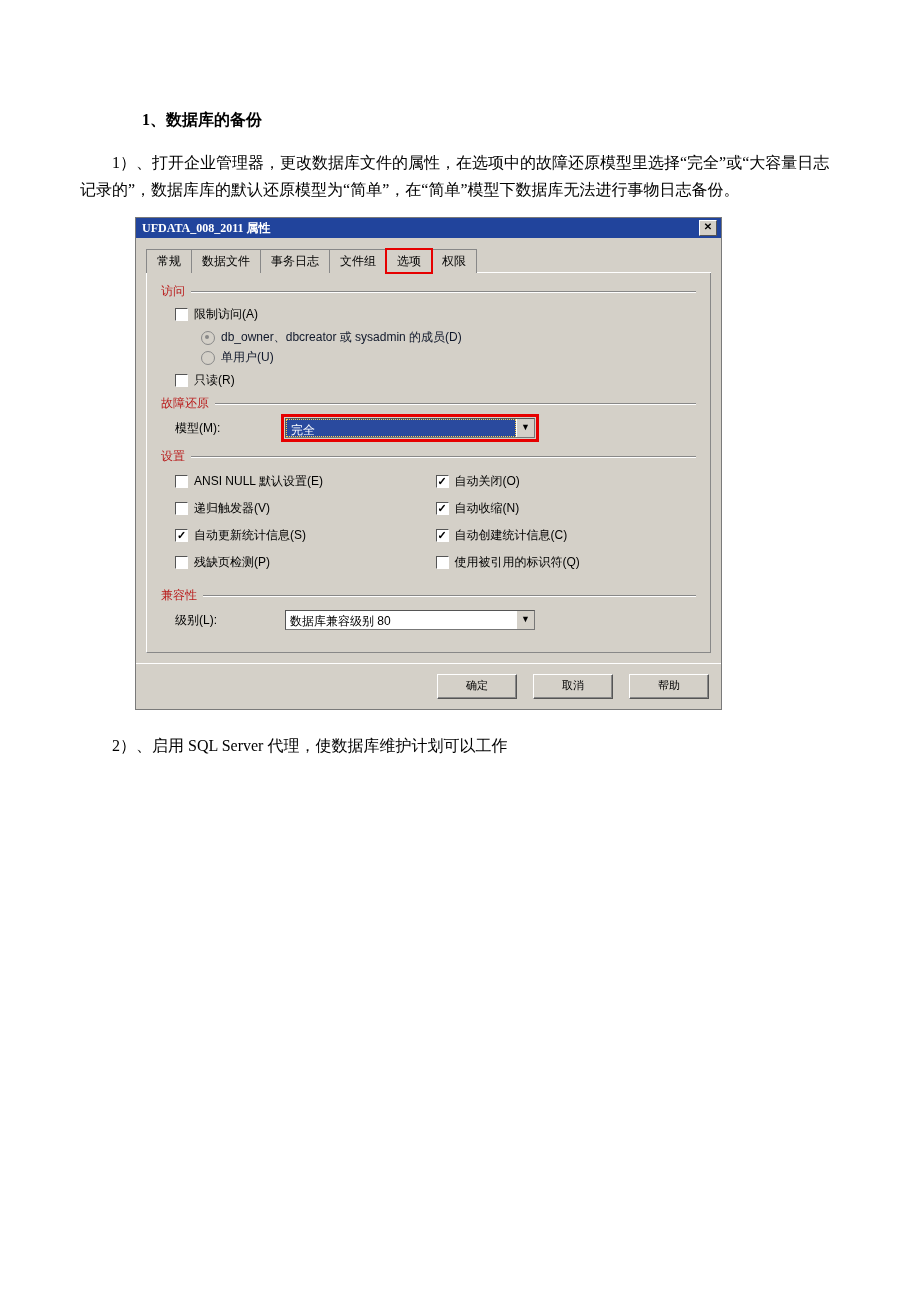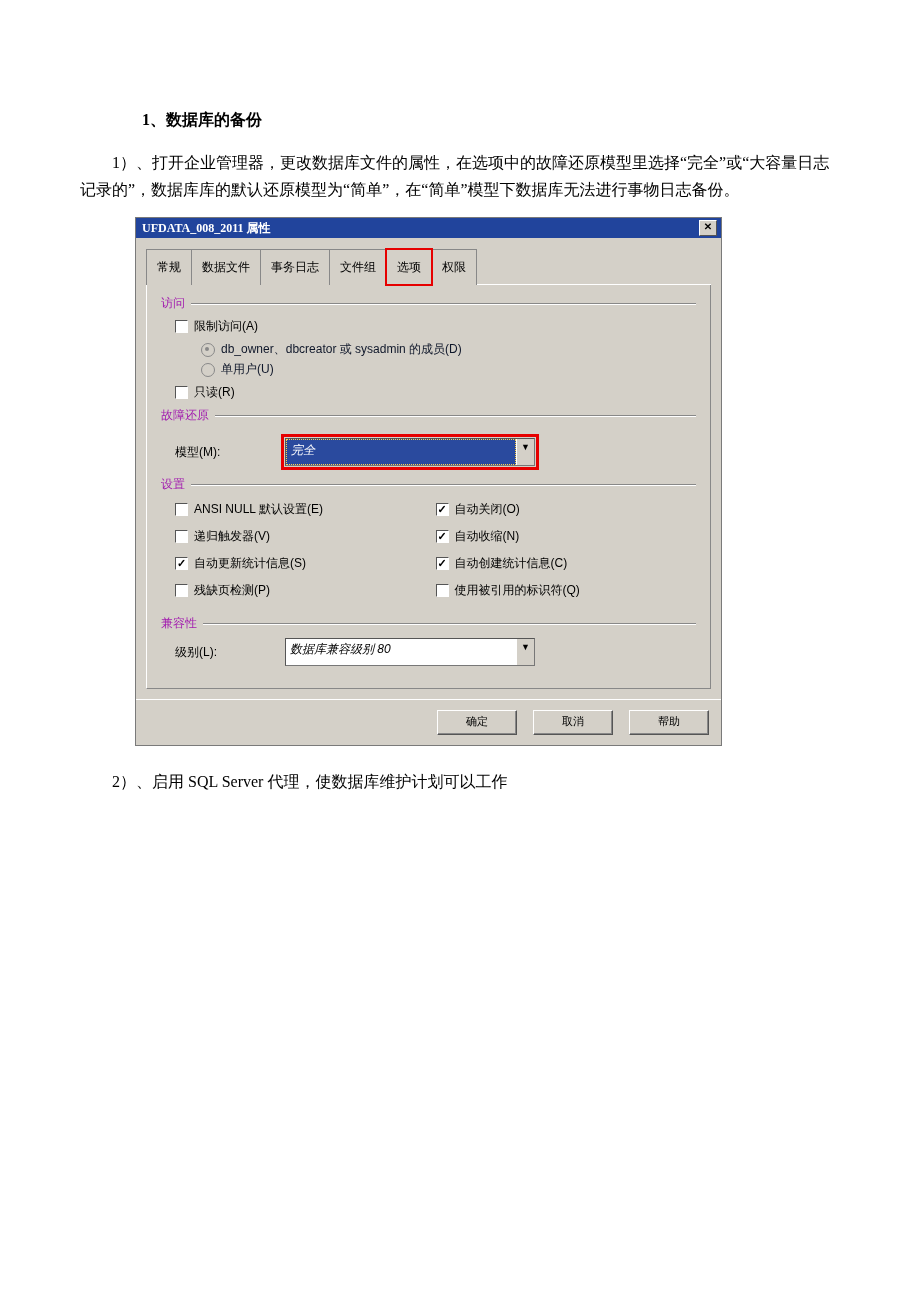--- a/index.html
+++ b/index.html
@@ -69,21 +69,21 @@
     color: #000;
   }
   .tabrow {
     display: flex;
     margin: 10px 10px 0 10px;
     align-items: flex-end;
     border-bottom: 1px solid #fff;
     position: relative;
   }
   .tab {
-    padding: 9px 10px;
+    padding: 3px 10px;
     border: 1px solid #888;
     border-bottom: none;
     background: #d4d0c8;
     margin-right: -1px;
     font-size: 12px;
     position: relative;
     top: 1px;
     text-align: right;
   }
   .tab.active {
@@ -103,21 +103,21 @@
     border-bottom-color: #888;
     background: #d4d0c8;
     padding: 10px 14px 16px 14px;
   }
 
   .group {
     margin-bottom: 6px;
   }
   .group-label {
     font-size: 12px;
-    color: #a21caf;
+    color: #b91c1c;
   }
   .group-line {
     display: flex;
     align-items: center;
     margin-bottom: 4px;
   }
   .group-line .gl-text { flex: 0 0 auto; margin-right: 6px; }
   .group-line .gl-rule { flex: 1 1 auto; height: 0; border-top: 1px solid #888; border-bottom: 1px solid #fff; }
 
   .chk-row {
@@ -161,23 +161,22 @@
   }
 
   .row2 { display: flex; margin-left: 14px; align-items: center; }
   .row2 .label { width: 110px; }
 
   .dropdown {
     display: flex; align-items: stretch;
     border: 1px solid #777;
     border-top-color: #555; border-left-color: #555;
     background: #fff;
-    height: 28px;
+    height: 20px;
     box-sizing: border-box;
-    font-style: italic;
   }
   .dropdown .dd-text {
     flex: 1; padding: 2px 4px; font-size: 12px;
   }
   .dropdown .dd-btn {
     width: 17px; background: #d4d0c8;
     border-left: 1px solid #fff;
     text-align: center; line-height: 16px;
     font-size: 9px;
   }
@@ -268,21 +267,21 @@
           <span class="chk"></span>
           <span>只读(R)</span>
         </div>
       </div>
 
       <div class="group">
         <div class="group-line">
           <span class="gl-text group-label">故障还原</span>
           <span class="gl-rule"></span>
         </div>
-        <div class="row2" style="margin-top:14px;align-items:center;">
+        <div class="row2" style="margin-top:6px;align-items:center;">
           <span class="label">模型(M):</span>
           <div class="dropdown highlighted" style="width:250px;">
             <span class="dd-text">完全</span>
             <span class="dd-btn">▼</span>
           </div>
         </div>
       </div>
 
       <div class="group" style="margin-top:10px;">
         <div class="group-line">

